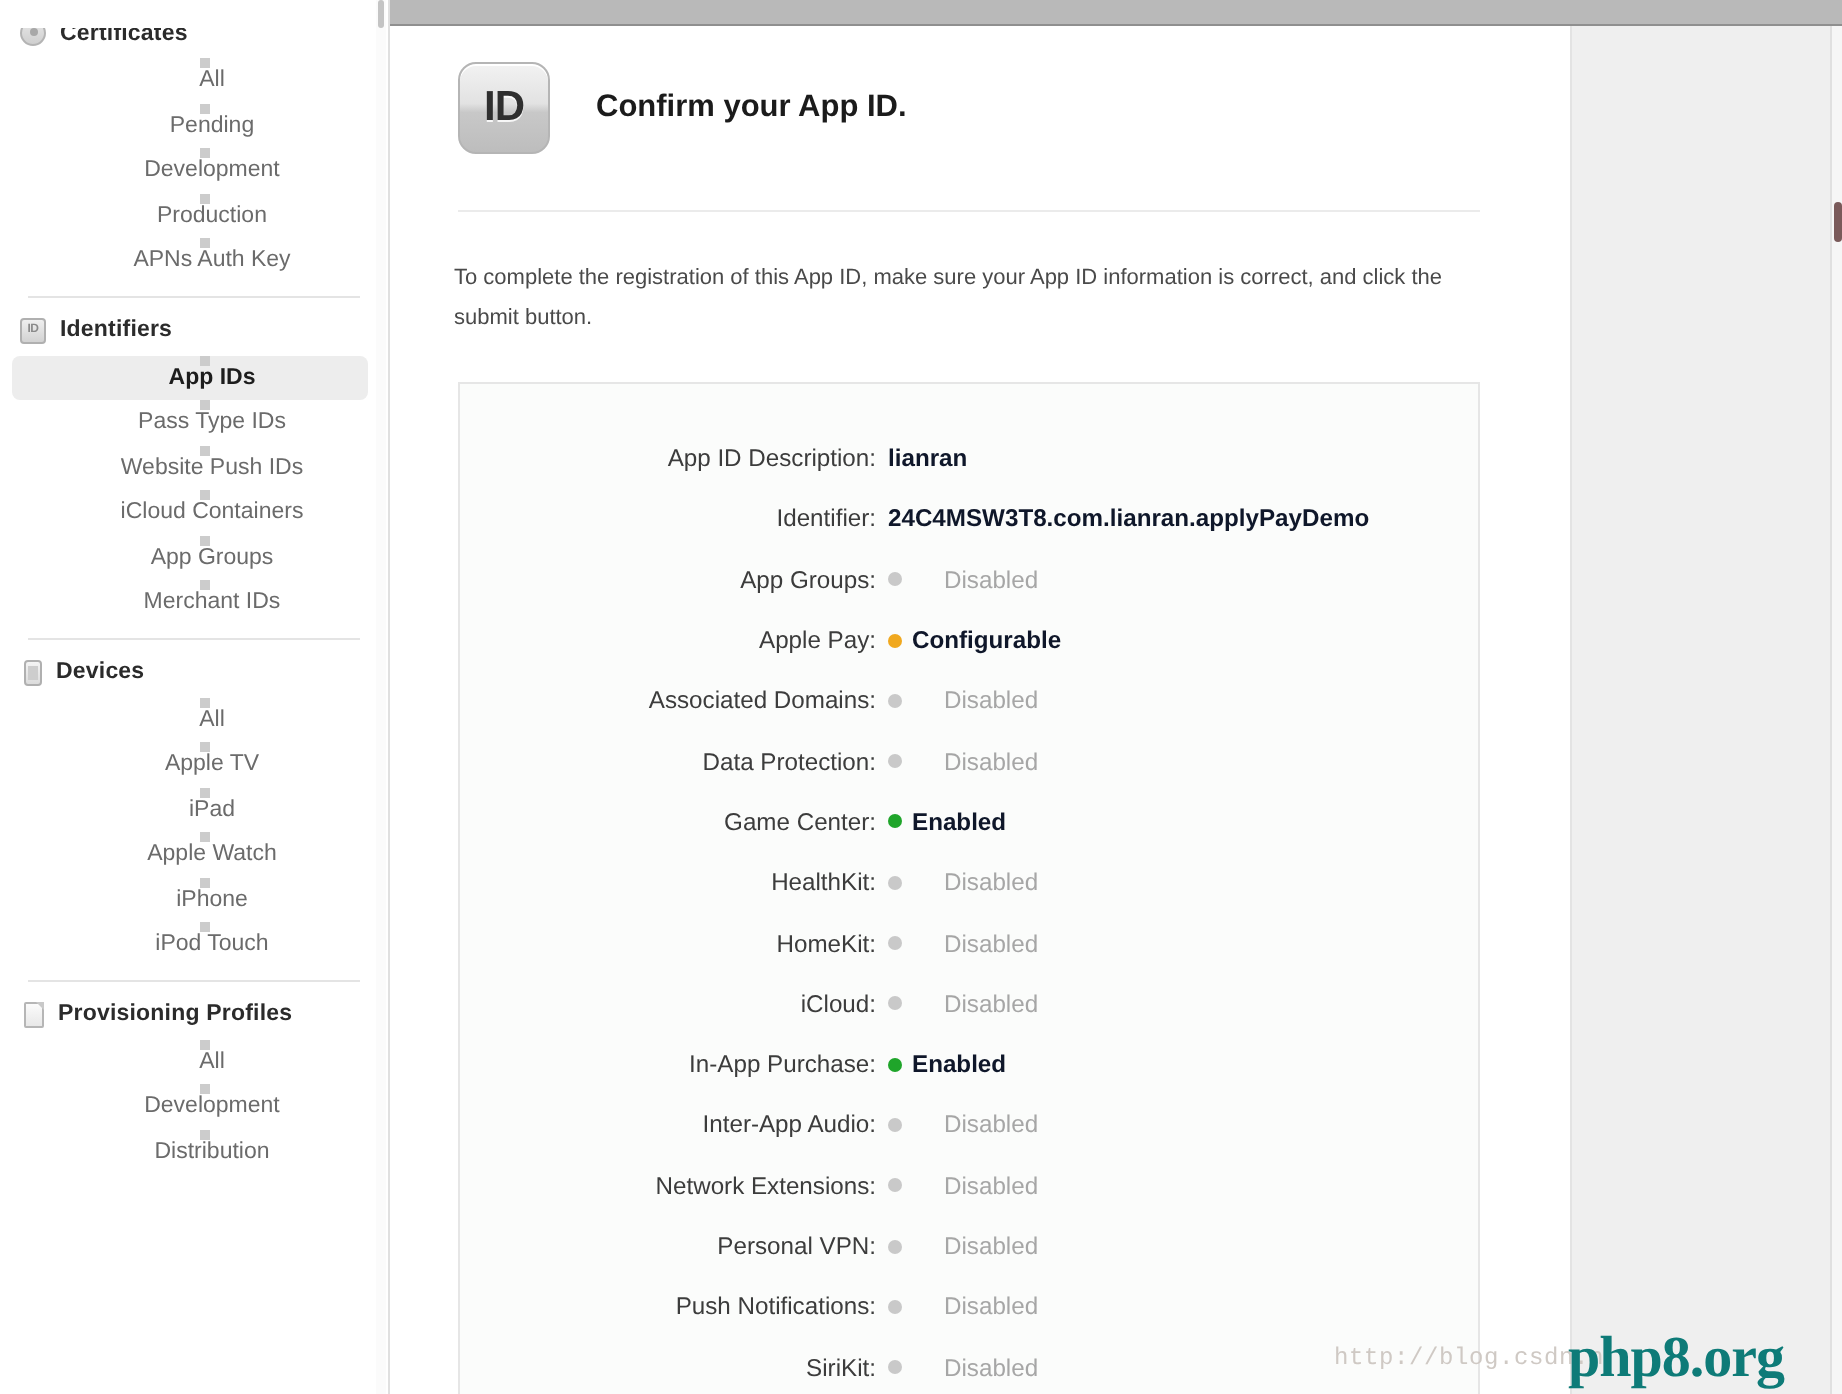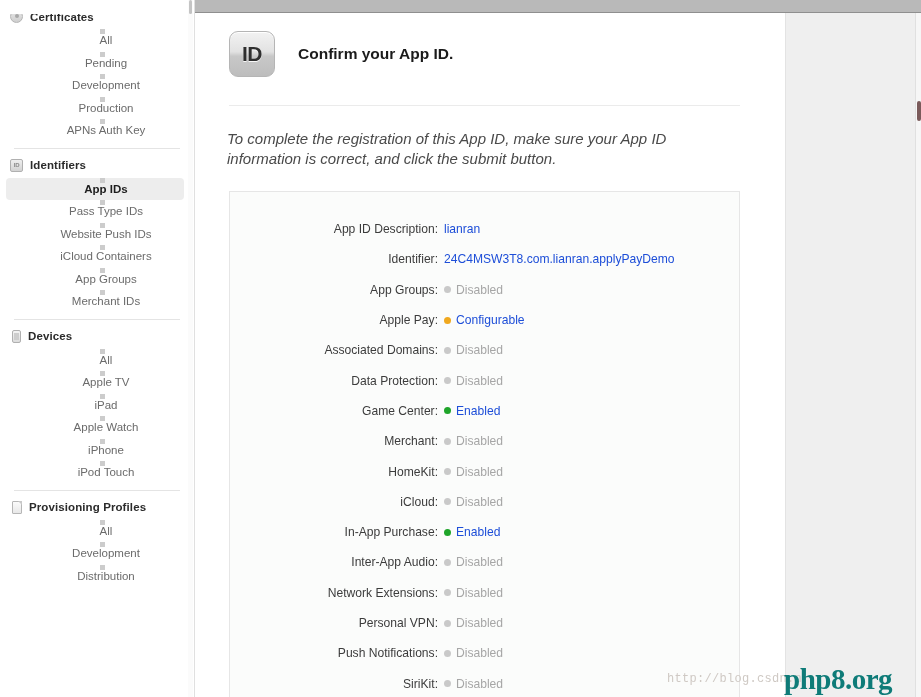--- a/index.html
+++ b/index.html
@@ -249,25 +249,24 @@
   }
 
   .rule {
     height: 1px;
     background: #ebebeb;
     margin: 28px 45px 0 33px;
   }
 
   .intro {
     margin: 23px 45px 16px 31px;
-    font-size: 15px;
+    font-size: 11px;
     line-height: 20px;
     color: #4a4a4a;
     max-width: 505px;
-    font-style: italic;
   }
 
   .panel {
     margin: 22px 45px 0 33px;
     border: 1px solid #e6e6e6;
     background: #fbfcfb;
     box-sizing: border-box;
     padding: 22px 0 20px 0;
   }
   .row {
@@ -279,29 +278,30 @@
     width: 208px;
     text-align: right;
     padding-right: 6px;
     font-size: 12.1px;
     color: #3c3c3c;
     flex: 0 0 auto;
     white-space: nowrap;
   }
   .row-value {
     font-size: 12.1px;
-    font-weight: normal;
-    color: #1d4ed8;
+    font-weight: bold;
+    color: #0f172a;
     display: flex;
     align-items: center;
     white-space: nowrap;
   }
   .row-value.muted {
     color: #a6a6a6;
     font-weight: normal;
+    gap: 16px;
   }
   .dot {
     width: 7px;
     height: 7px;
     border-radius: 50%;
     margin-right: 5px;
     flex: 0 0 auto;
     display: inline-block;
   }
 
@@ -527,21 +527,21 @@
           </div>
         </div>
         <div class="row">
           <div class="row-label">Game Center:</div>
           <div class="row-value">
             <span class="dot" style="background: rgb(31, 165, 42);"></span>
             <span>Enabled</span>
           </div>
         </div>
         <div class="row">
-          <div class="row-label">Merchant:</div>
+          <div class="row-label">HealthKit:</div>
           <div class="row-value muted">
             <span class="dot" style="background: rgb(201, 201, 201);"></span>
             <span>Disabled</span>
           </div>
         </div>
         <div class="row">
           <div class="row-label">HomeKit:</div>
           <div class="row-value muted">
             <span class="dot" style="background: rgb(201, 201, 201);"></span>
             <span>Disabled</span>

